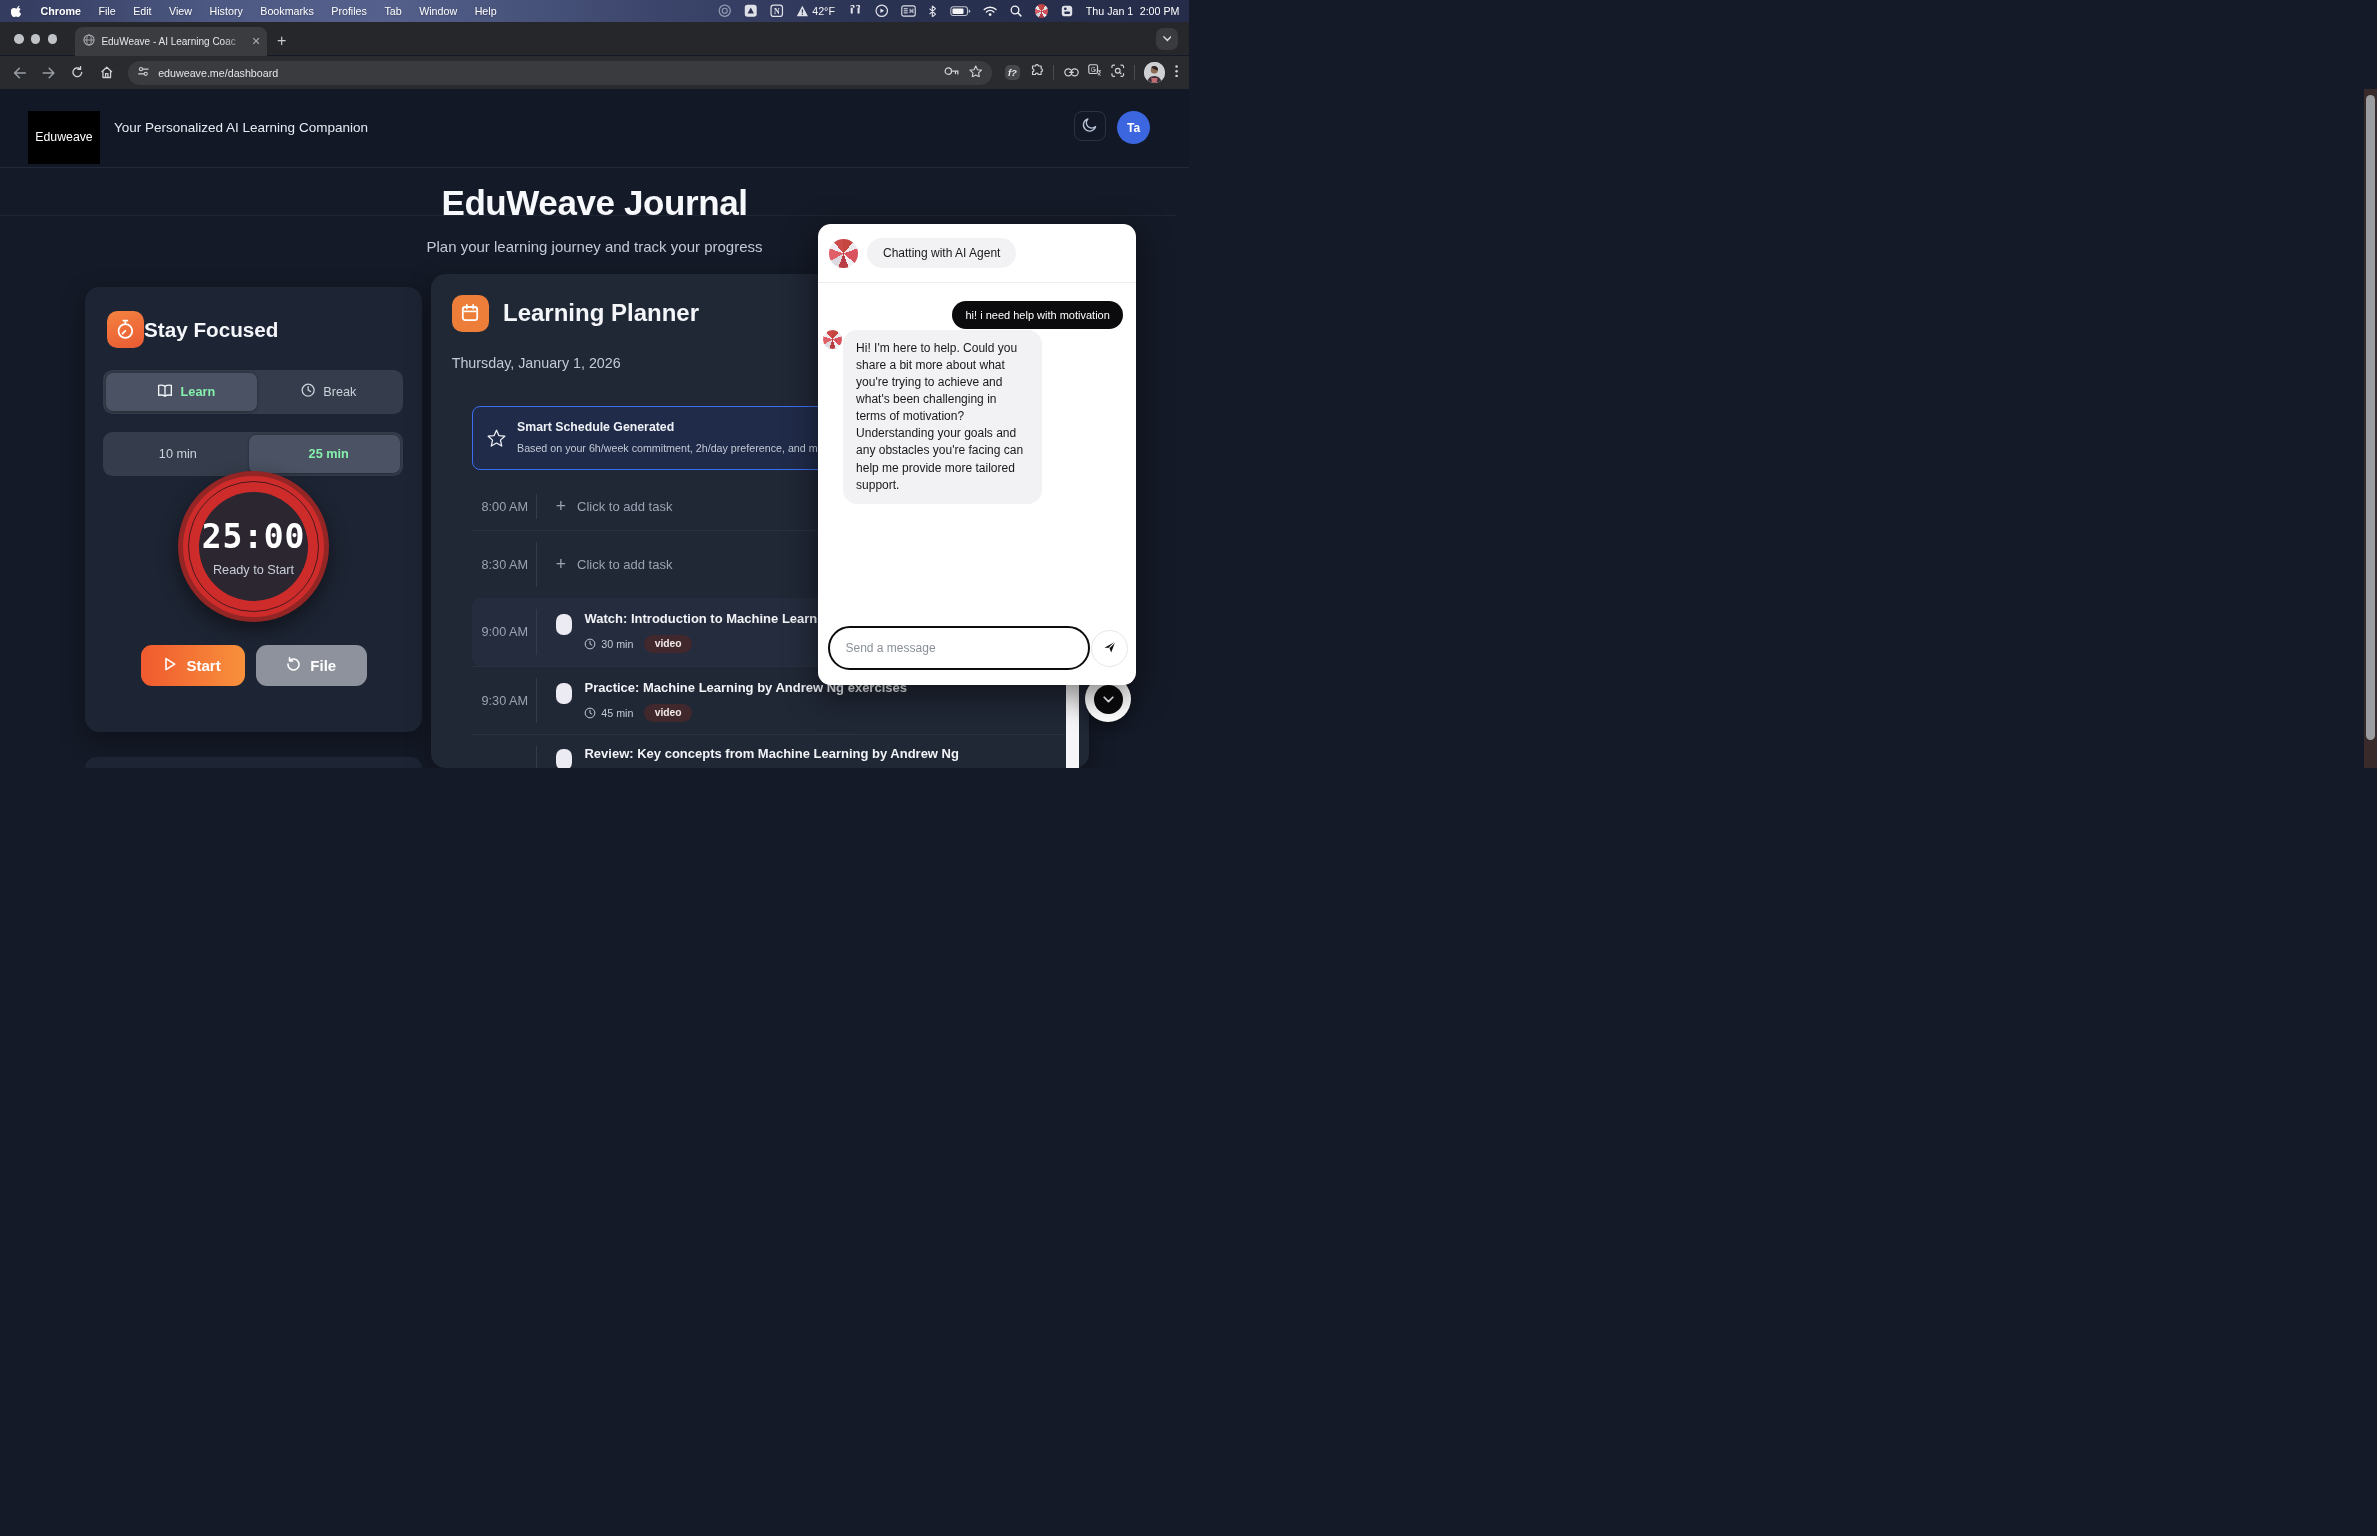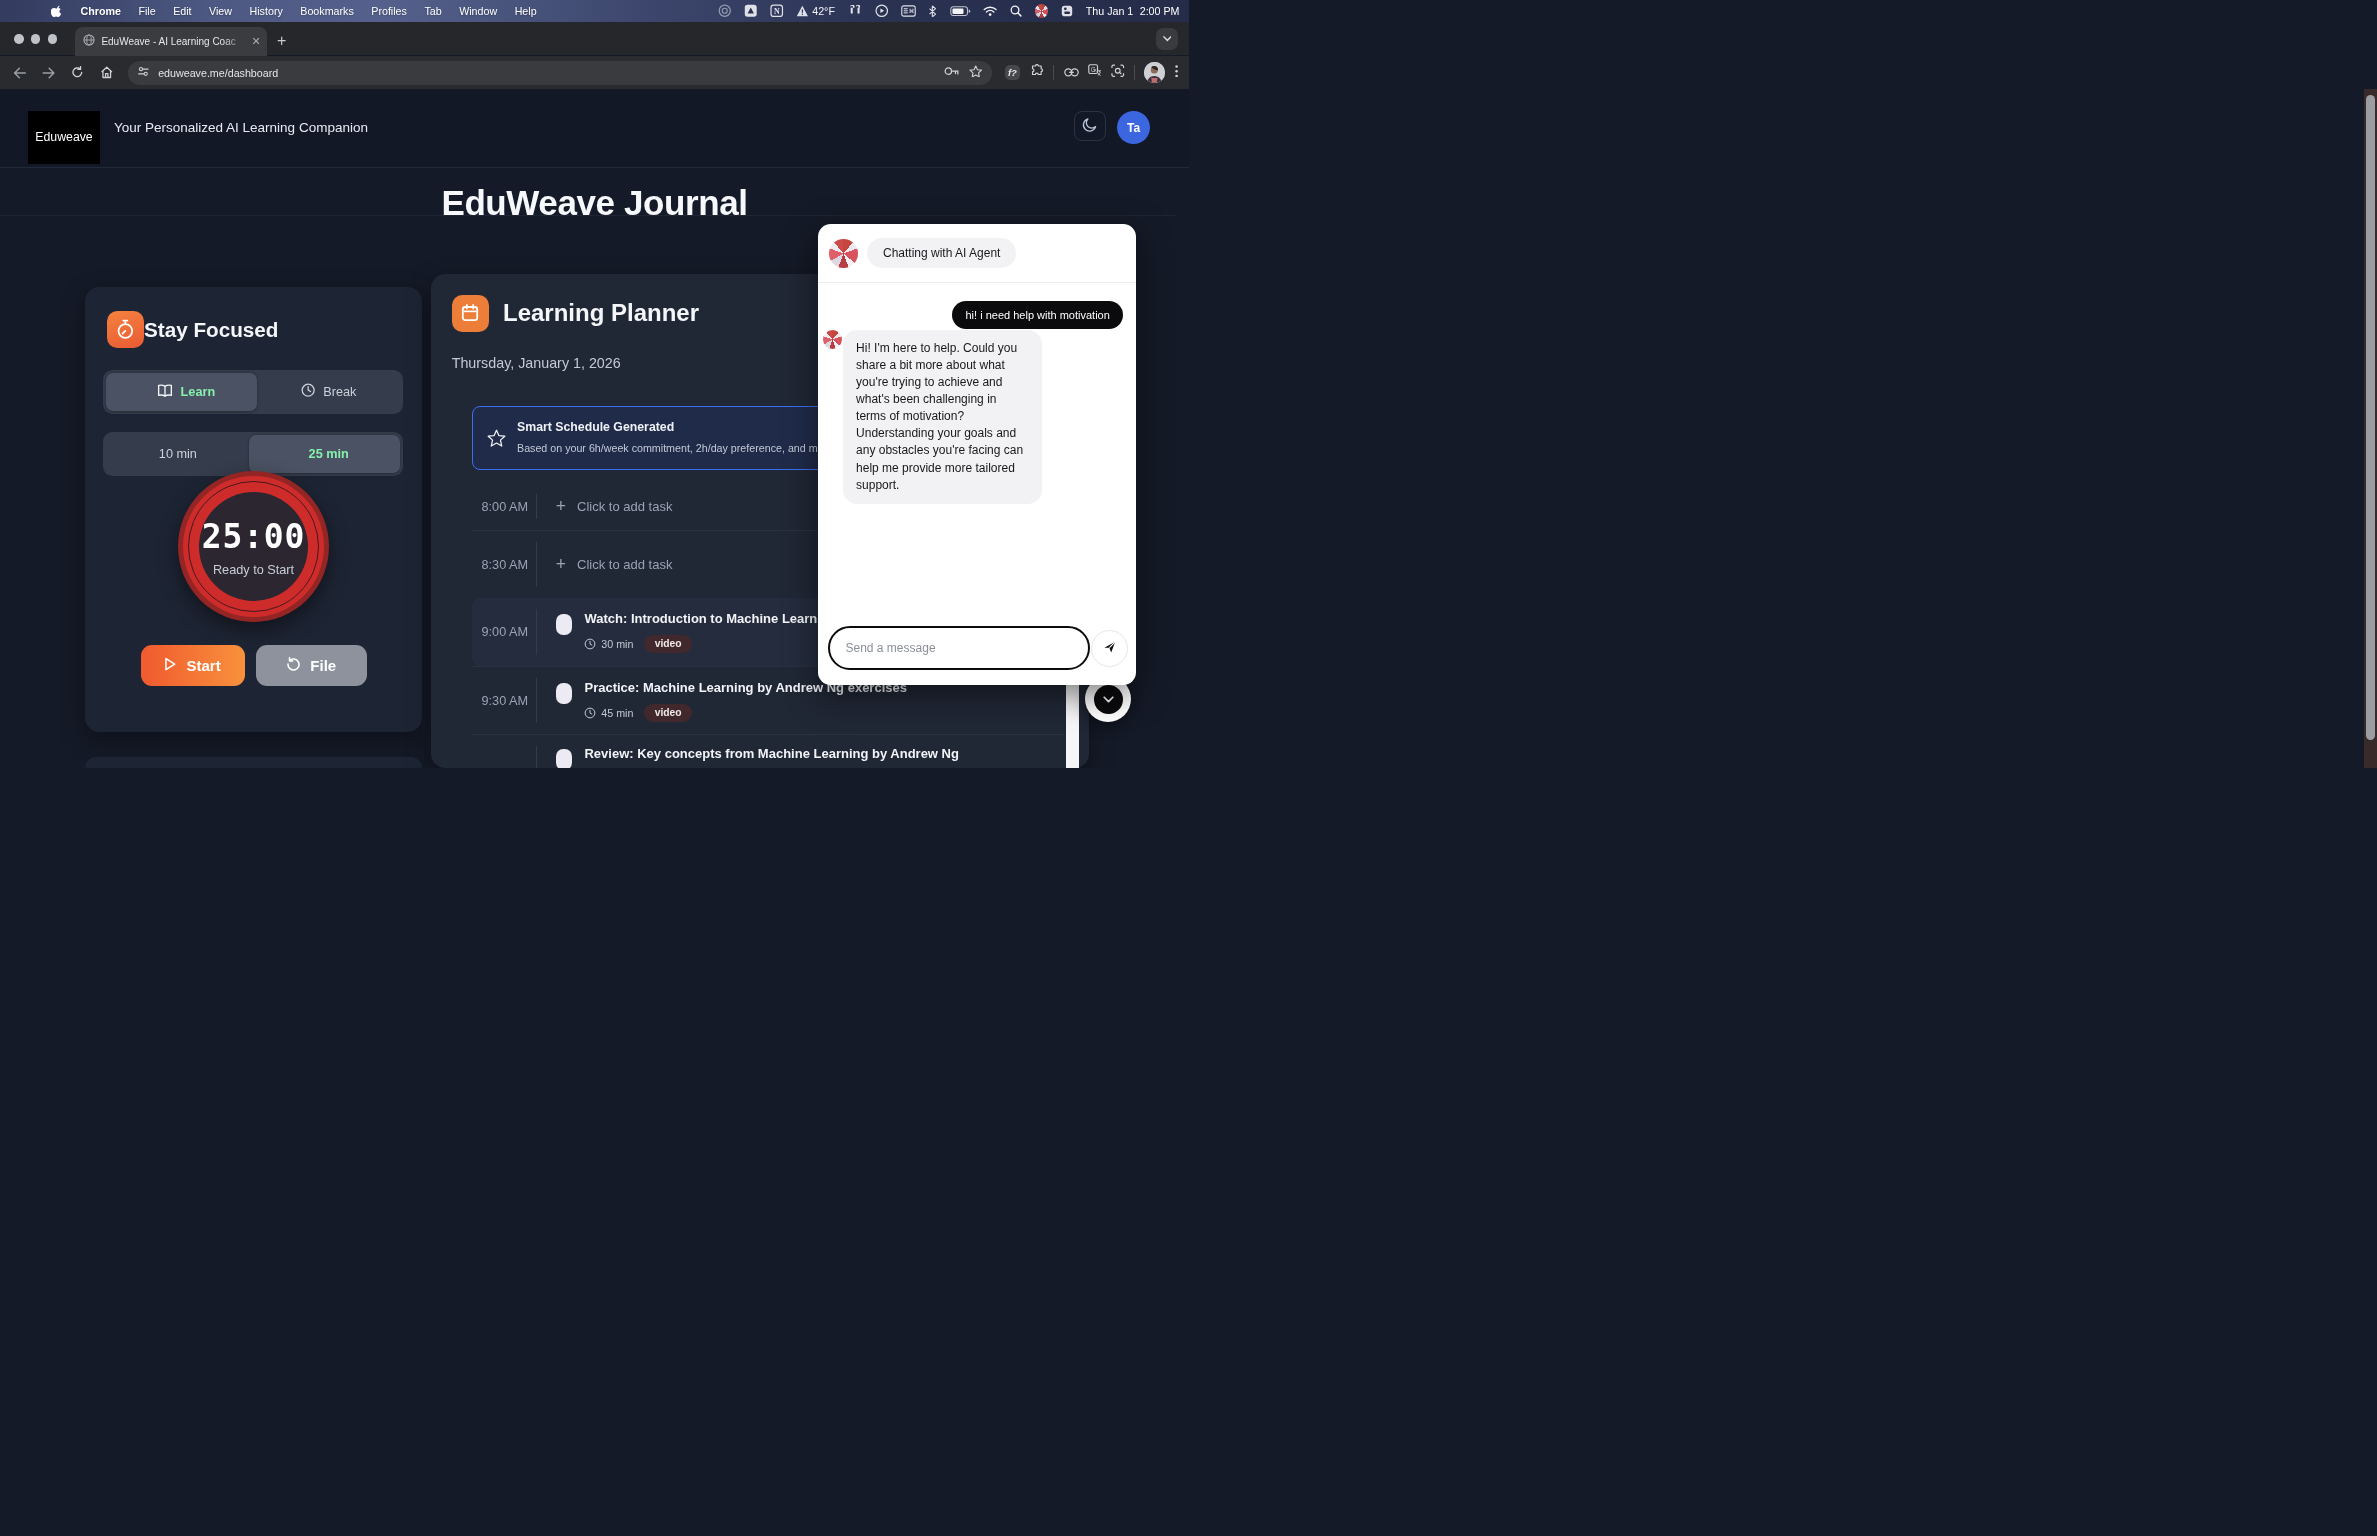--- a/index.html
+++ b/index.html
@@ -2,21 +2,21 @@
 <html style="font-size:12.7px"><head>
 <meta charset="utf-8">
 <style>
   * { margin:0; padding:0; box-sizing:border-box; }
   html,body { width:1189px; height:768px; overflow:hidden; background:#141a27;
     font-family:"Liberation Sans", sans-serif; -webkit-font-smoothing:antialiased; }
 
   
   .menubar { position:absolute; left:0; top:0; width:1189px; height:22px;
     background:linear-gradient(90deg,#333b5e 0%,#4d5983 18%,#55618c 32%,#3c466c 55%,#2a3252 75%,#252c49 100%);
-    display:flex; align-items:center; color:#fff; font-size:10.7px; z-index:50;padding-left:40px; }
+    display:flex; align-items:center; color:#fff; font-size:10.7px; z-index:50; }
   .menubar .left { display:flex; align-items:center; gap:17.5px; padding-left:11px; }
   .menubar .apple { width:12px; height:12px; display:inline-block; }
   .menu-item { text-shadow:0 0.8px 1.6px rgba(0,0,0,.25); white-space:nowrap; }
   .menu-item.bold { font-weight:700; }
   .menubar .right { margin-left:auto; display:flex; align-items:center; gap:12.7px; padding-right:9.5px; }
   .status-ic { display:inline-flex; align-items:center; gap:3.2px; opacity:.95; }
   .status-ic svg { display:block; }
   .clock { white-space:nowrap; display:flex; gap:6.4px; }
 
   
@@ -380,20 +380,21 @@
     <div class="tagline">Your Personalized AI Learning Companion</div>
     <div class="moon-btn">
       <span><svg width="17.5" height="17.5" viewBox="0 0 24 24">
             <path d="M20 14.5 A8.5 8.5 0 1 1 9.5 4 A7 7 0 0 0 20 14.5 Z" fill="none" stroke="#b9c4d8" stroke-width="1.8" stroke-linejoin="round"></path>
           </svg></span>
     </div>
     <div class="user-avatar">Ta</div>
   </div>
 
   <div class="hero-title">EduWeave Journal</div>
+  <div class="hero-sub">Plan your learning journey and track your progress</div>
 
   <div class="focus-card">
     <div class="focus-head">
       <div class="sq-icon sq-orange">
         <svg width="20.7" height="20.7" viewBox="0 0 26 26">
             <line x1="10.5" y1="2" x2="15.5" y2="2" stroke="#fff" stroke-width="2.2" stroke-linecap="round"></line>
             <line x1="13" y1="2.5" x2="13" y2="5.5" stroke="#fff" stroke-width="2.2"></line>
             <circle cx="13" cy="15" r="8.6" fill="none" stroke="#fff" stroke-width="2.2"></circle>
             <line x1="13" y1="15" x2="9.5" y2="18.5" stroke="#fff" stroke-width="2.2" stroke-linecap="round"></line>
           </svg>

